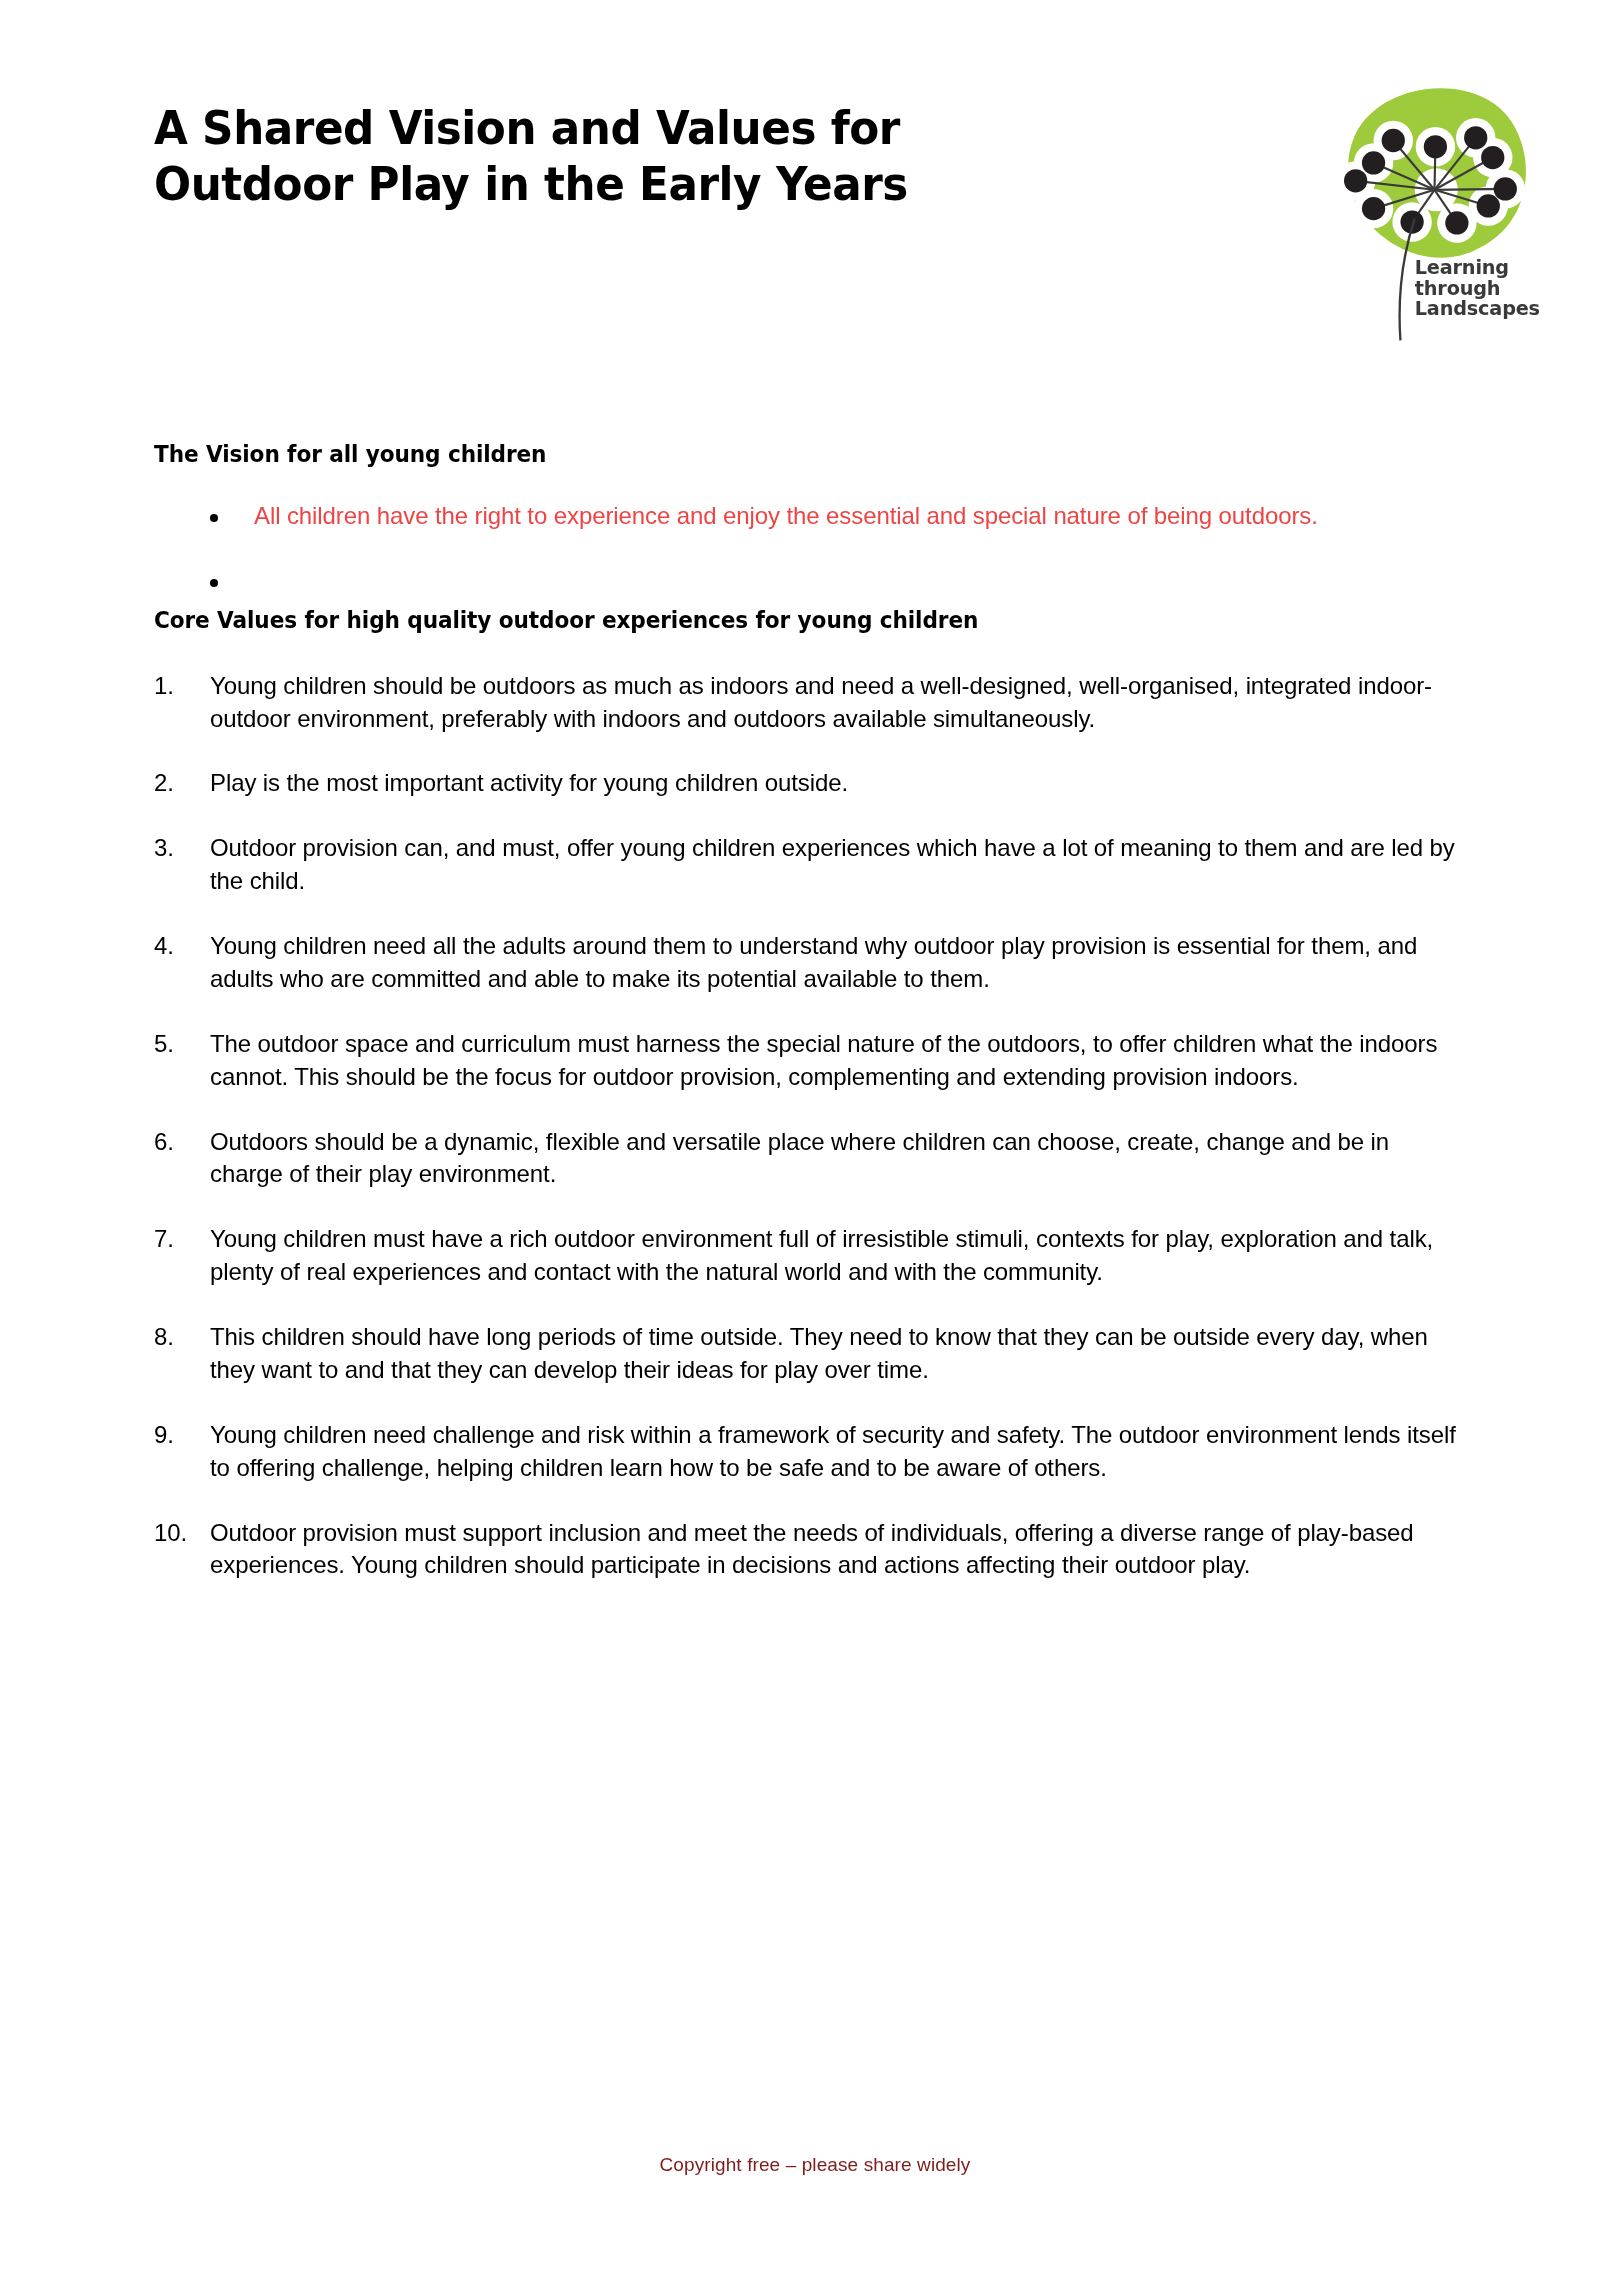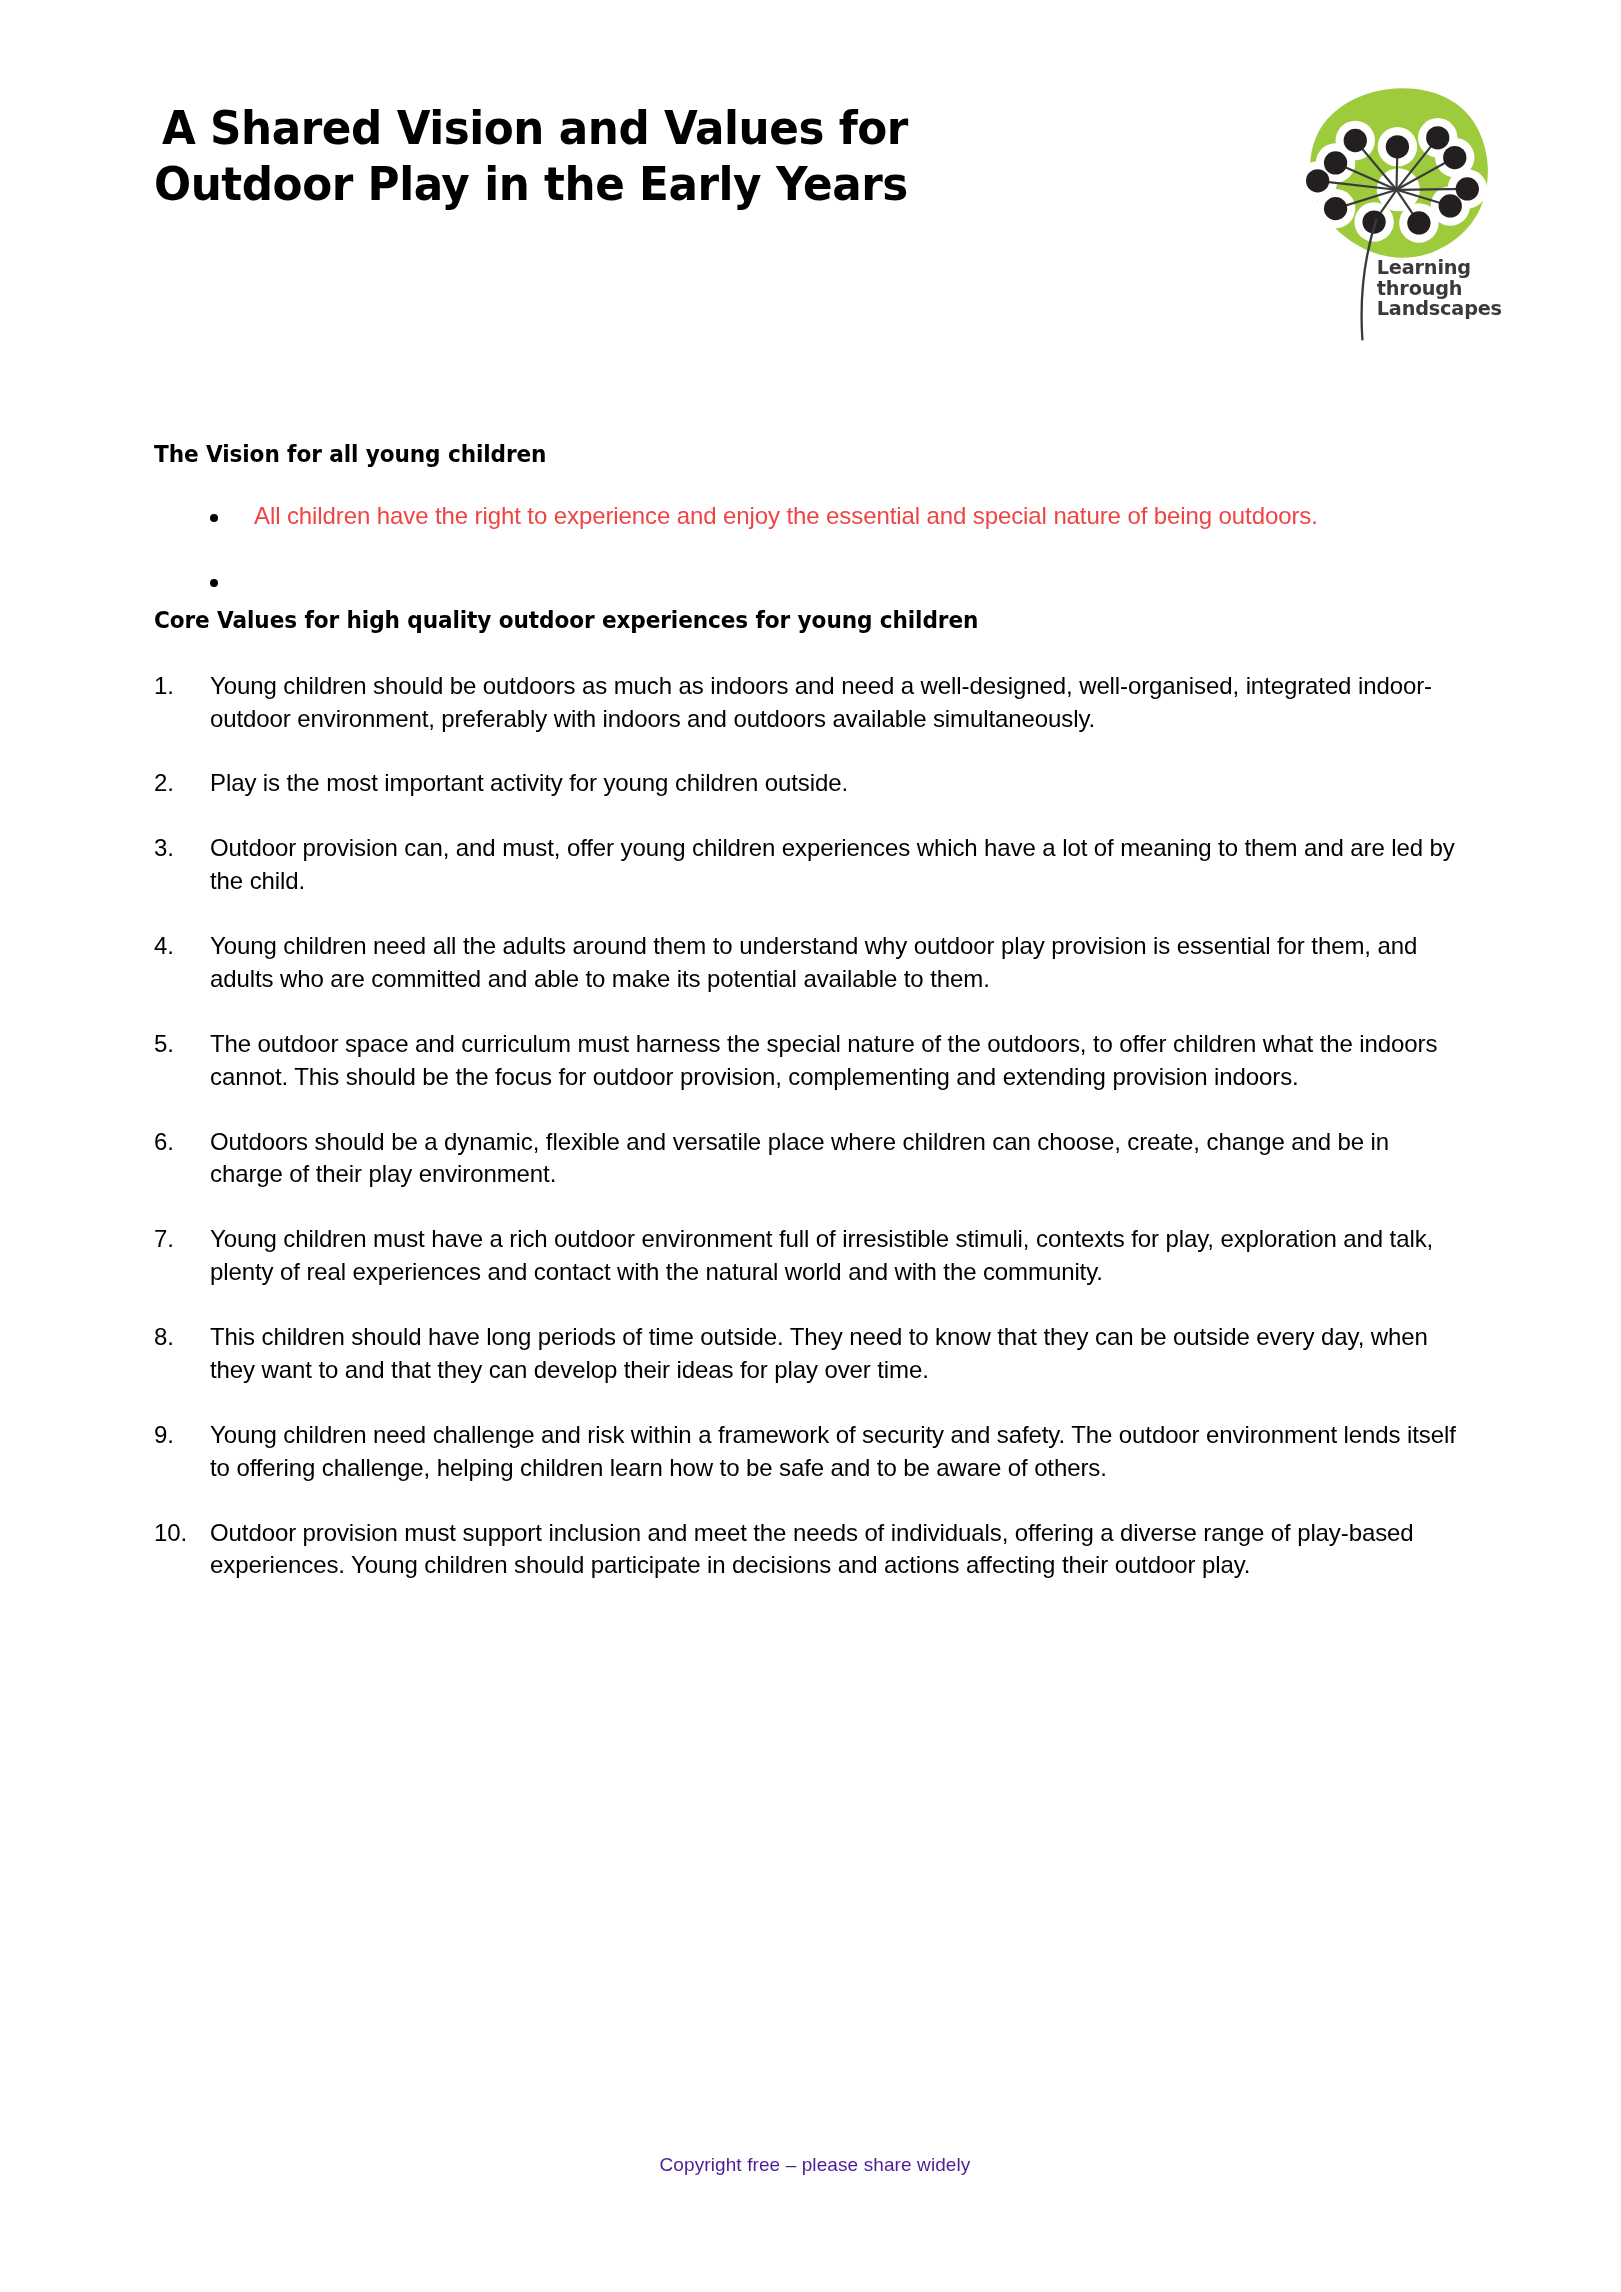--- a/index.html
+++ b/index.html
@@ -25,22 +25,21 @@
     background: #ffffff;
     padding: 0;
   }
 
   
   .header {
     position: relative;
     display: flex;
     align-items: flex-start;
     justify-content: space-between;
-    padding: 100px 100px 0 154px;
-    text-align: right;
+    padding: 100px 62px 0 154px;
   }
 
   .doc-title {
     font-family: "DejaVu Sans", sans-serif;
     font-weight: bold;
     font-size: 47px;
     line-height: 1.20;
     letter-spacing: -0.5px;
     color: #000;
     margin: 0;
@@ -139,21 +138,21 @@
   }
 
   
   .footer {
     position: absolute;
     left: 8px;
     right: 0;
     top: 2154px;
     text-align: center;
     font-size: 19px;
-    color: #4c1d95;
+    color: #7f1d1d;
     letter-spacing: 0.1px;
   }
 
   .logo-text {
     font-family: "DejaVu Sans", sans-serif;
     font-size: 21.5px;
     font-weight: 600;
     fill: #3a3a3a;
     letter-spacing: -0.2px;
   }

